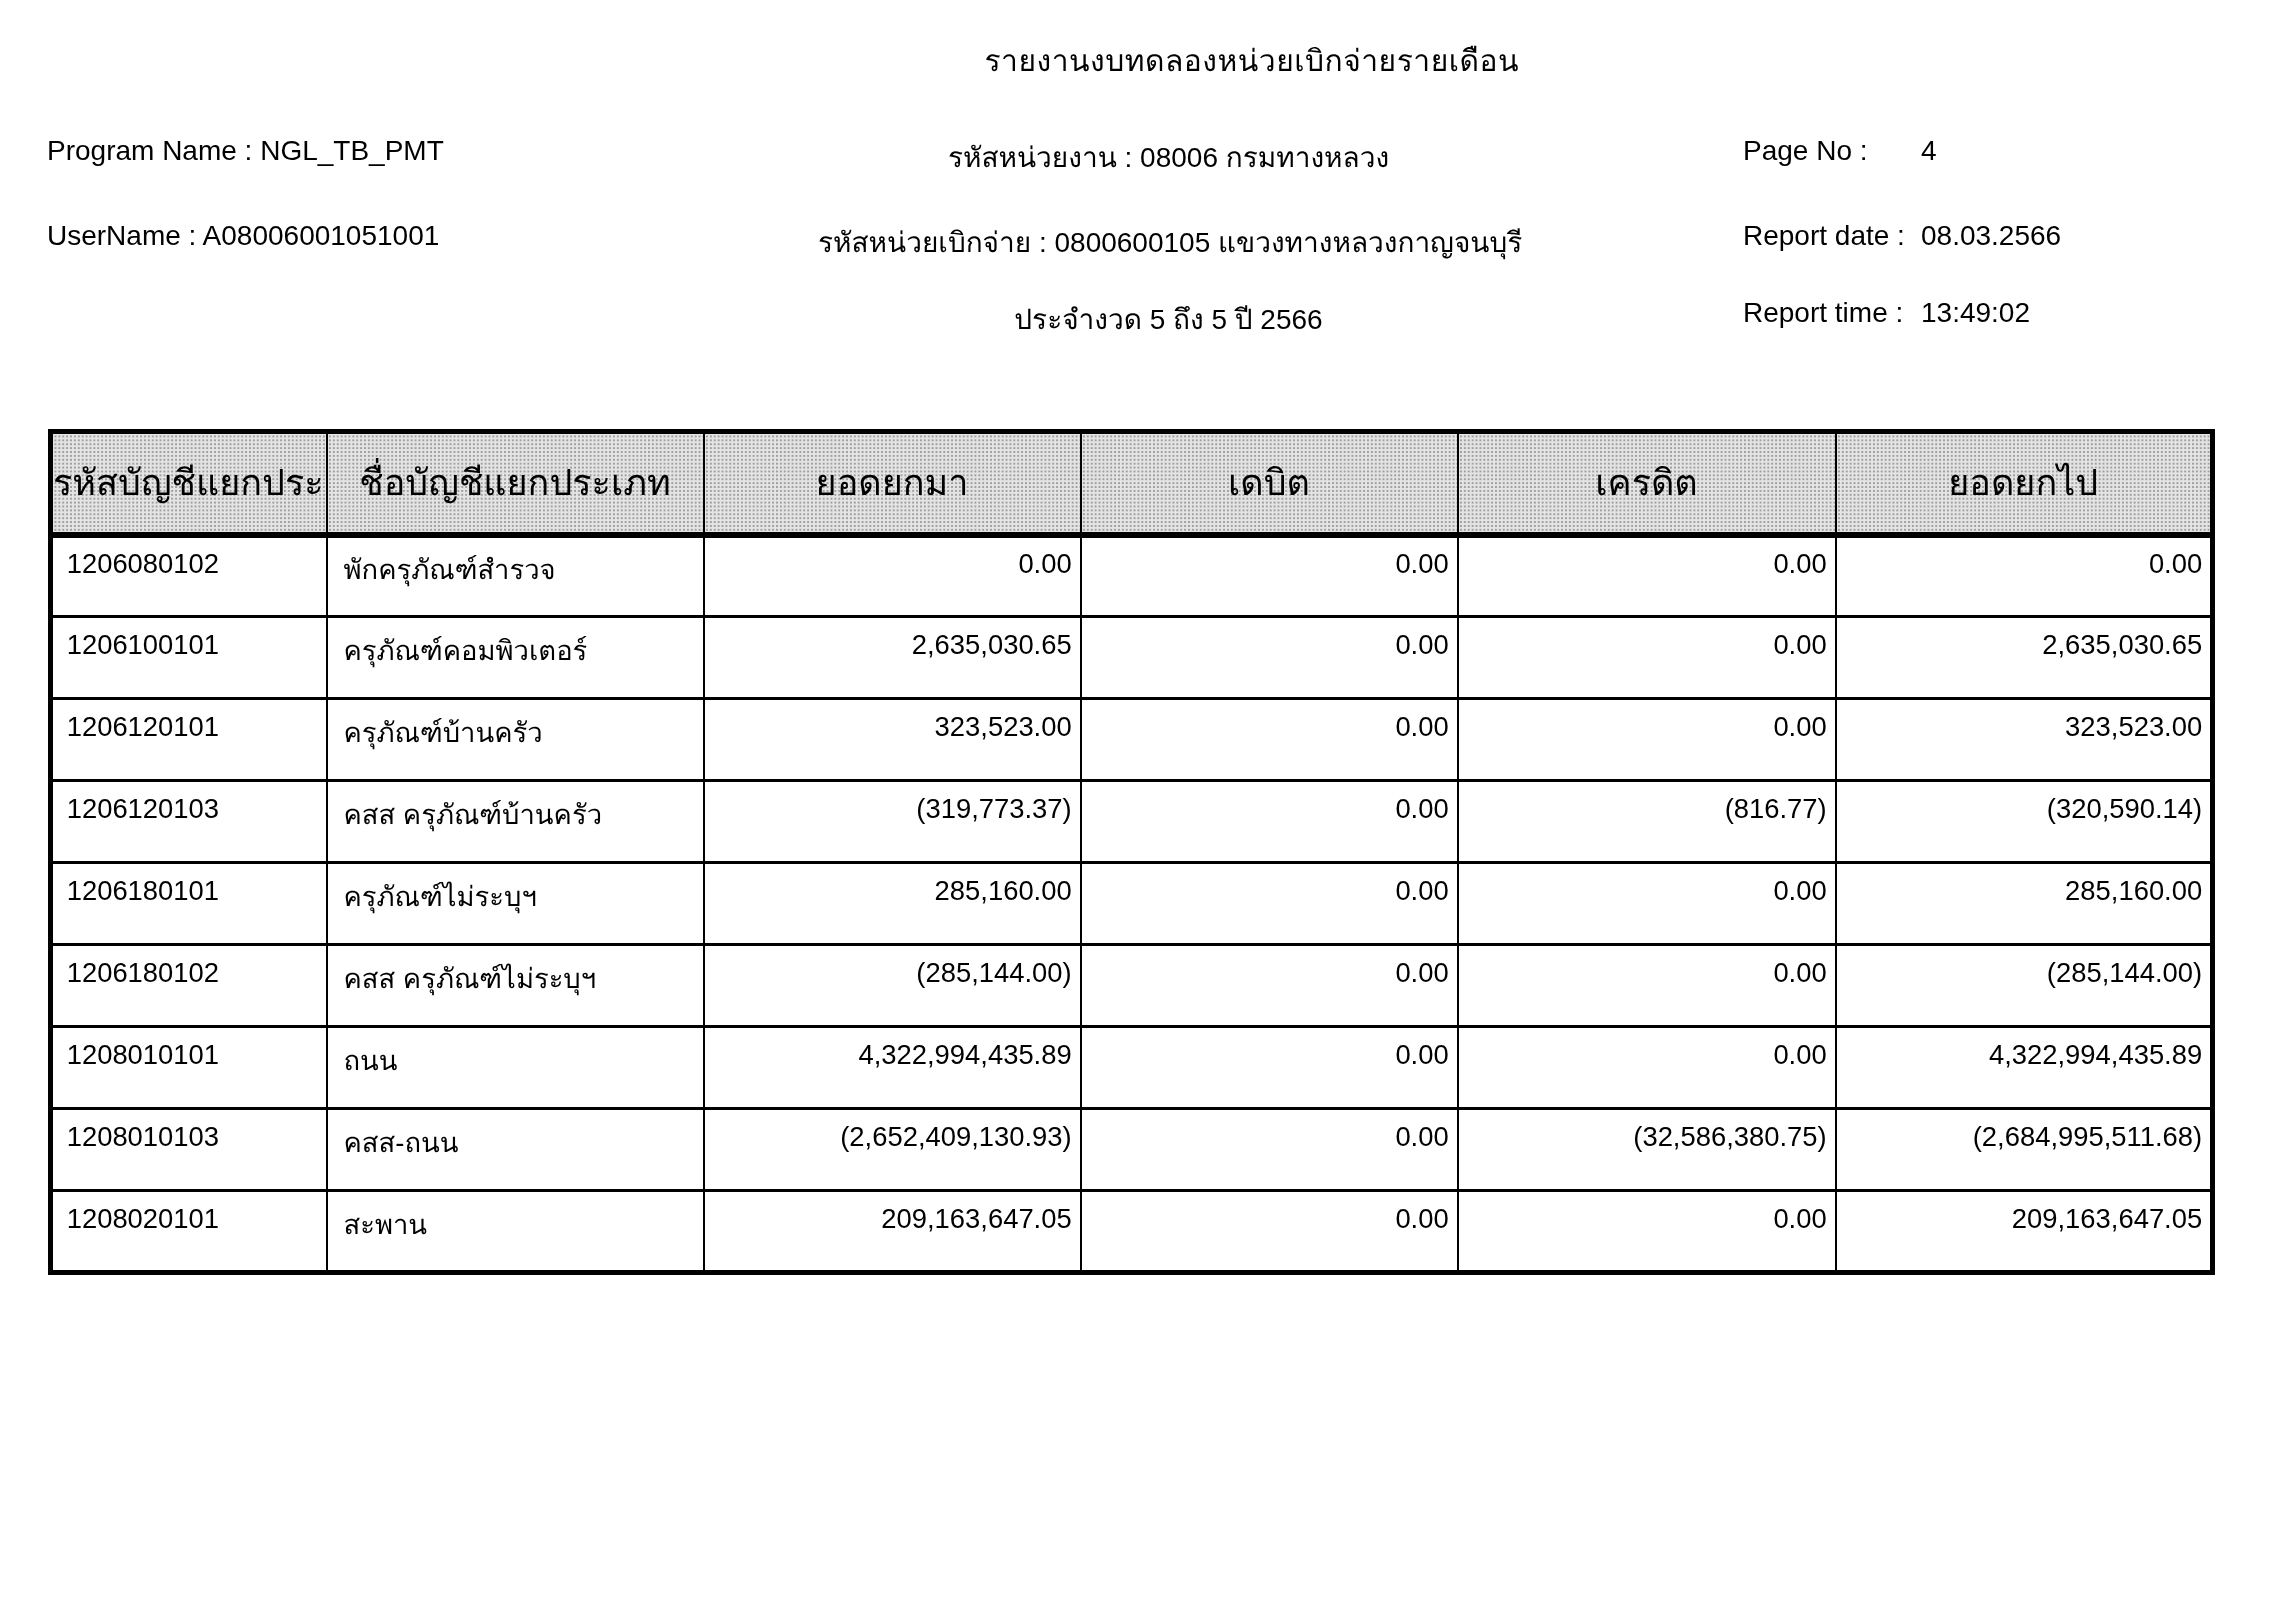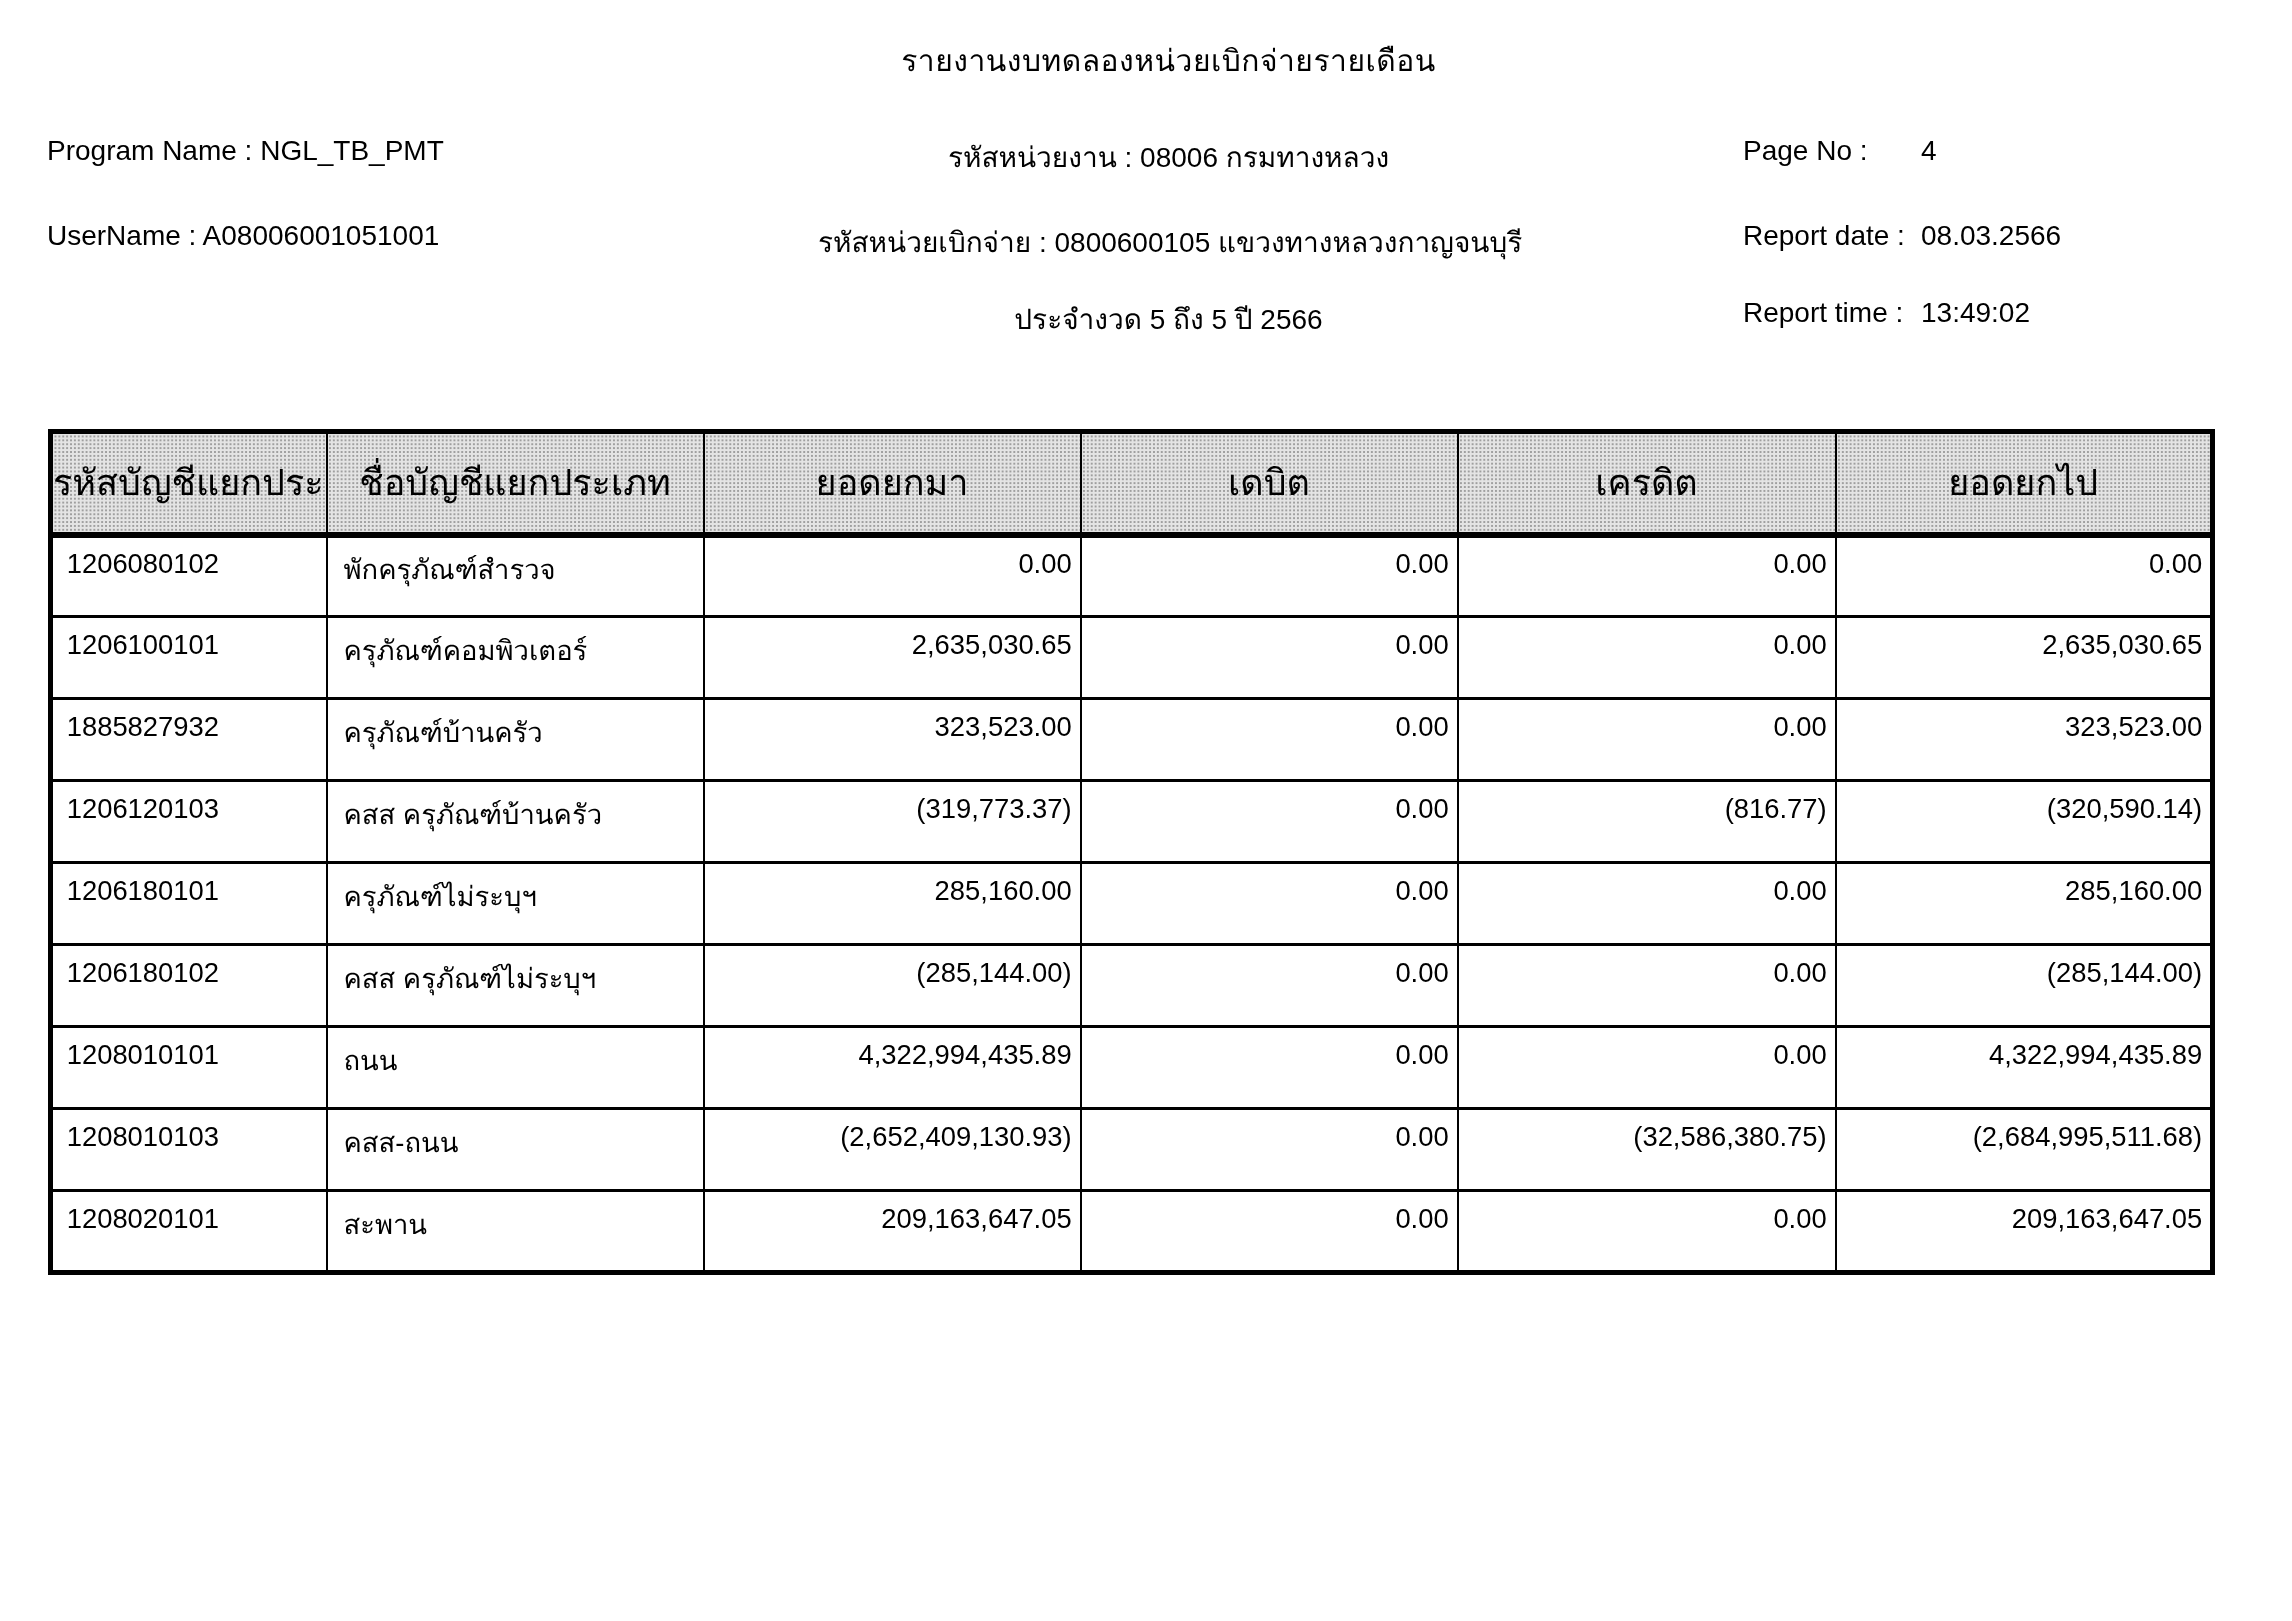--- a/index.html
+++ b/index.html
@@ -12,21 +12,21 @@
     position:relative;
     width:2293px;
     height:1621px;
     background:#ffffff;
     overflow:hidden;
   }
   
   .doc-title {
     position:absolute;
     left:818px; top:37px; width:701px;
-    text-align:center;
+    text-align:right;
     font-size:30px;
     letter-spacing:0.5px;
     white-space:nowrap;
   }
   .hline { position:absolute; font-size:28px; white-space:nowrap; }
   .l-col  { left:47px; }
   .m-col  { left:818px; width:701px; text-align:center; }
   .r-label{ left:1743px; }
   .r-value{ left:1921px; }
   .row1 { top:135px; }
@@ -123,21 +123,21 @@
         </tr>
         <tr>
           <td class="c0">1206100101</td>
           <td class="c1">ครุภัณฑ์คอมพิวเตอร์</td>
           <td class="c2">2,635,030.65</td>
           <td class="c3">0.00</td>
           <td class="c4">0.00</td>
           <td class="c5">2,635,030.65</td>
         </tr>
         <tr>
-          <td class="c0">1885827932</td>
+          <td class="c0">1206120101</td>
           <td class="c1">ครุภัณฑ์บ้านครัว</td>
           <td class="c2">323,523.00</td>
           <td class="c3">0.00</td>
           <td class="c4">0.00</td>
           <td class="c5">323,523.00</td>
         </tr>
         <tr>
           <td class="c0">1206120103</td>
           <td class="c1">คสส ครุภัณฑ์บ้านครัว</td>
           <td class="c2">(319,773.37)</td>

